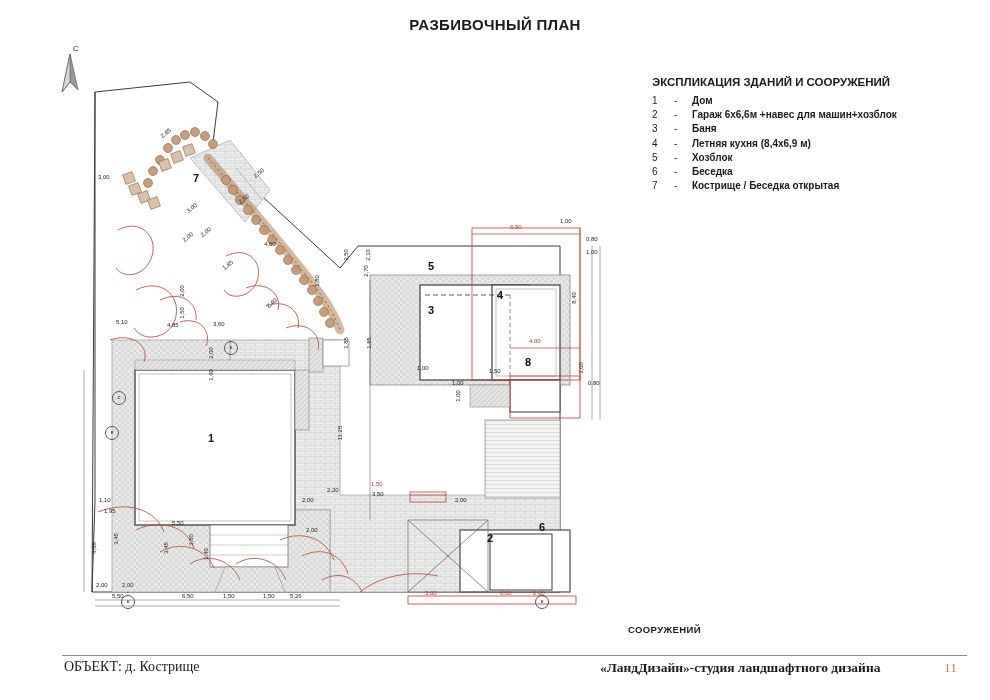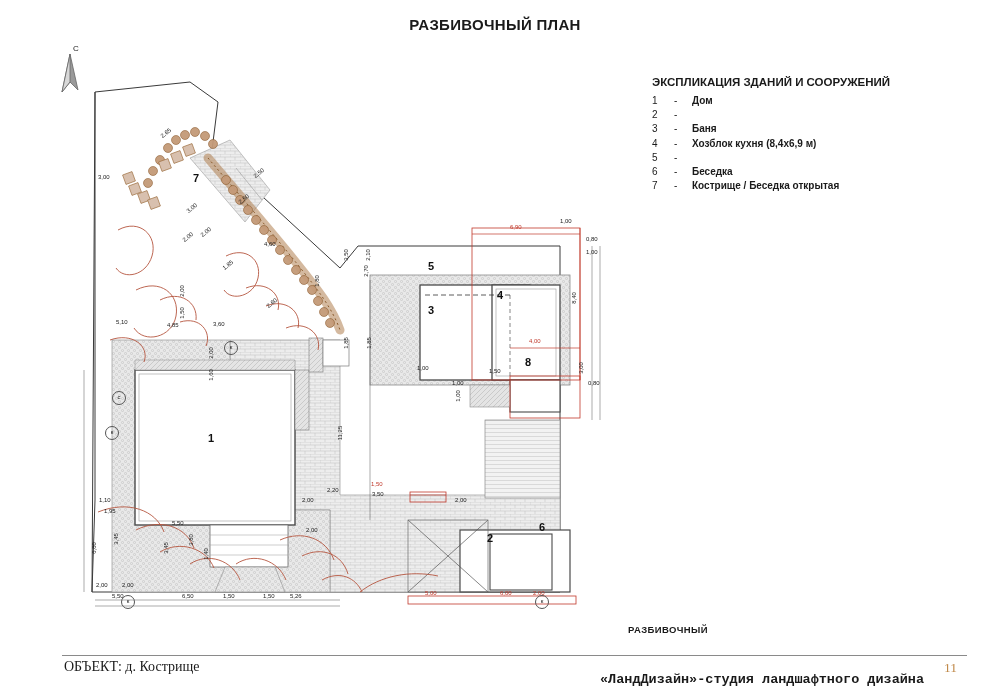--- a/index.html
+++ b/index.html
@@ -80,24 +80,23 @@
     position: absolute;
     left: 64px;
     top: 659px;
     font-family: "Liberation Serif", serif;
     font-size: 14px;
   }
   .footer-center {
     position: absolute;
     left: 600px;
     top: 660px;
-    font-family: Liberation Mono, monospace;
+    font-family: Liberation Serif, serif;
     font-size: 13.5px;
     font-weight: bold;
-    margin-top: 12px;
   }
   .footer-page {
     position: absolute;
     left: 944px;
     top: 660px;
     font-family: "Liberation Serif", serif;
     font-size: 13.5px;
     color: #c08a4a;
   }
   
@@ -375,50 +374,52 @@
     <div class="legend-title">ЭКСПЛИКАЦИЯ ЗДАНИЙ И СООРУЖЕНИЙ</div>
     <div id="legend-rows">
         <div class="legend-row">
           <span class="legend-num">1</span>
           <span class="legend-dash">-</span>
           <span class="legend-label">Дом</span>
         </div>
         <div class="legend-row">
           <span class="legend-num">2</span>
           <span class="legend-dash">-</span>
+          <span class="legend-label">Гараж 6х6,6м +навес для машин+хозблок</span>
         </div>
         <div class="legend-row">
           <span class="legend-num">3</span>
           <span class="legend-dash">-</span>
           <span class="legend-label">Баня</span>
         </div>
         <div class="legend-row">
           <span class="legend-num">4</span>
           <span class="legend-dash">-</span>
-          <span class="legend-label">Хозблок кухня (8,4х6,9 м)</span>
+          <span class="legend-label">Летняя кухня (8,4х6,9 м)</span>
         </div>
         <div class="legend-row">
           <span class="legend-num">5</span>
           <span class="legend-dash">-</span>
+          <span class="legend-label">Хозблок</span>
         </div>
         <div class="legend-row">
           <span class="legend-num">6</span>
           <span class="legend-dash">-</span>
           <span class="legend-label">Беседка</span>
         </div>
         <div class="legend-row">
           <span class="legend-num">7</span>
           <span class="legend-dash">-</span>
           <span class="legend-label">Кострище / Беседка открытая</span>
         </div>
       </div>
   </div>
 
   <div class="notes">
-    <div class="notes-title">РАЗБИВОЧНЫЙ</div>
+    <div class="notes-title">СООРУЖЕНИЙ</div>
   </div>
 
   <div class="footer-rule"></div>
   <div class="footer-left">ОБЪЕКТ: д. Кострище</div>
   <div class="footer-center">«ЛандДизайн»-студия ландшафтного дизайна</div>
   <div class="footer-page">11</div>
 
 </div>
 
 </body></html>

